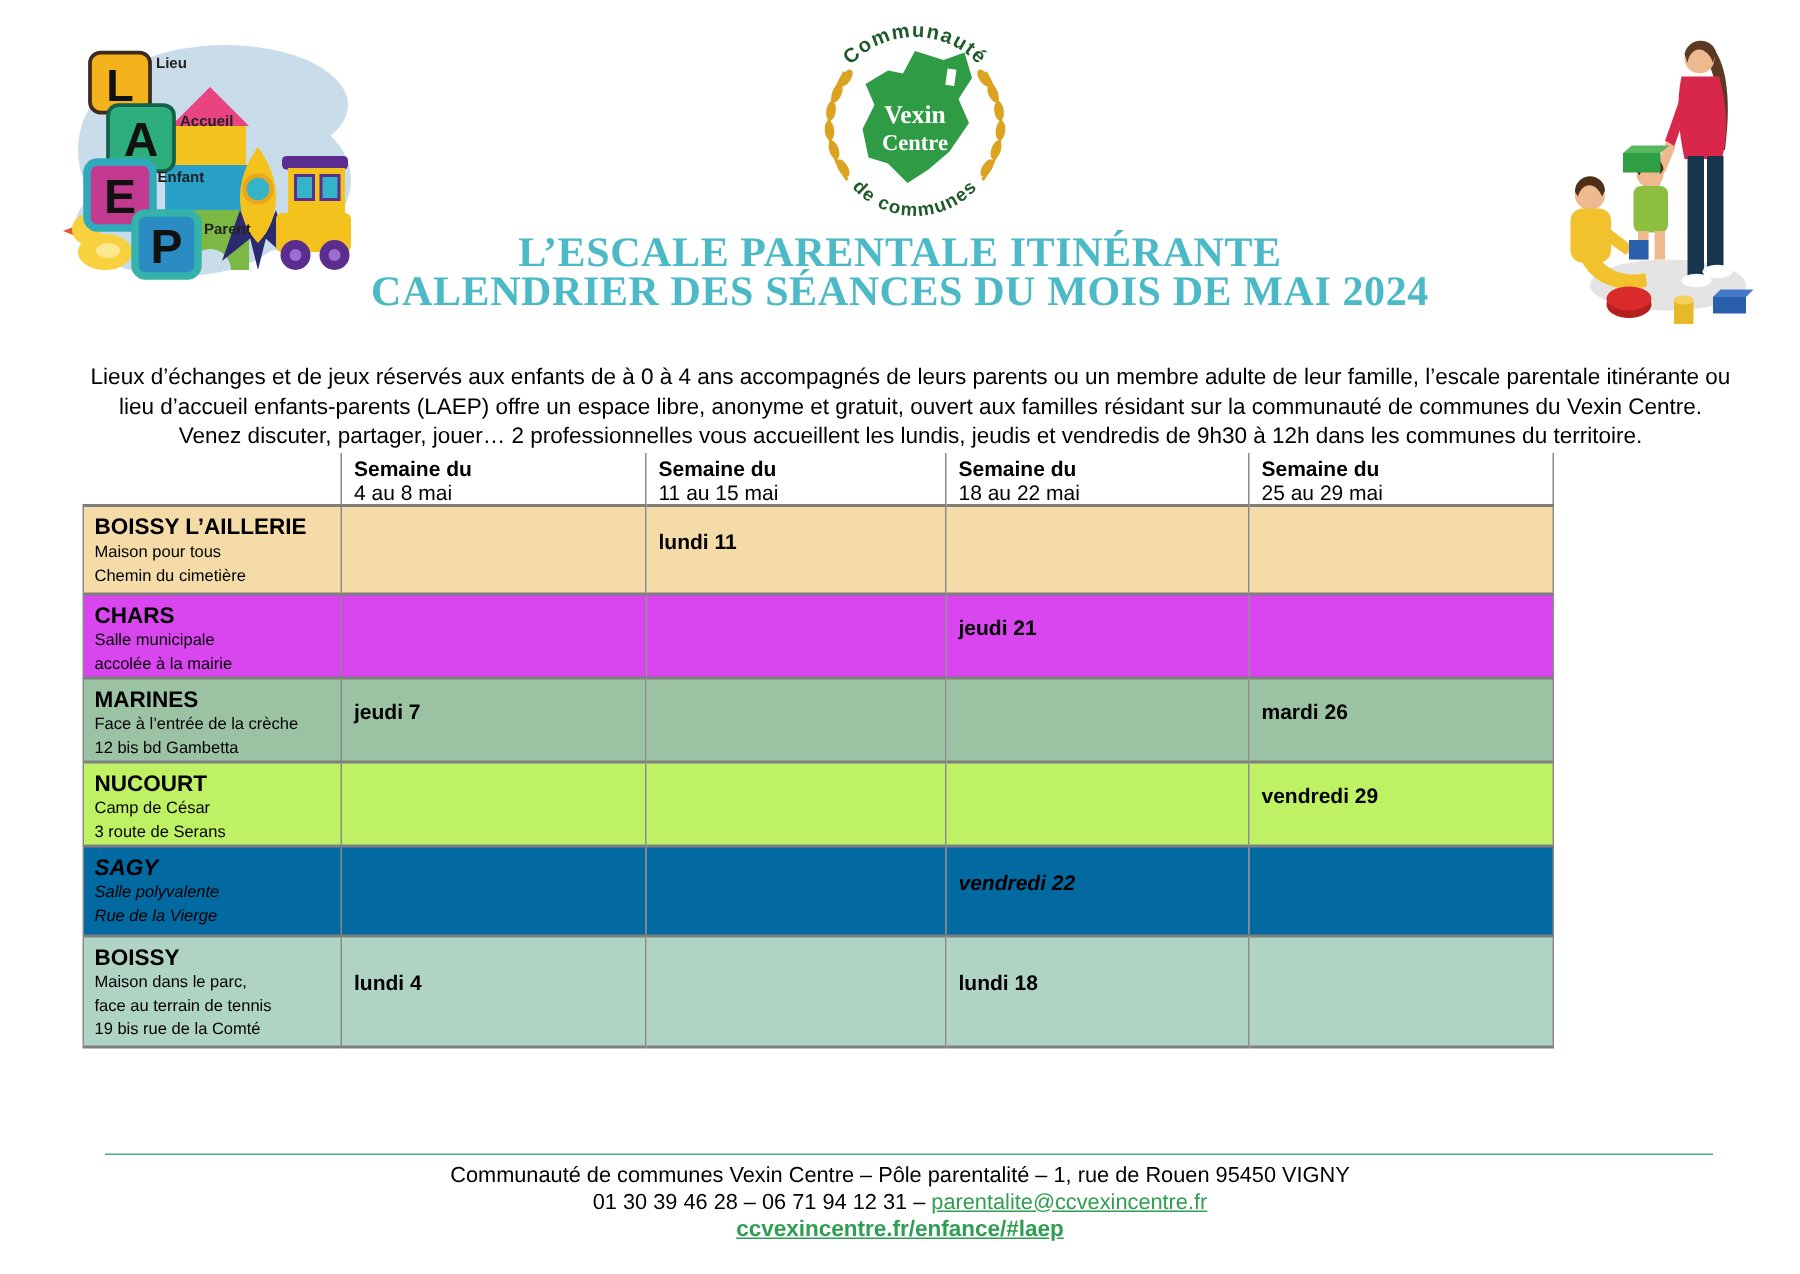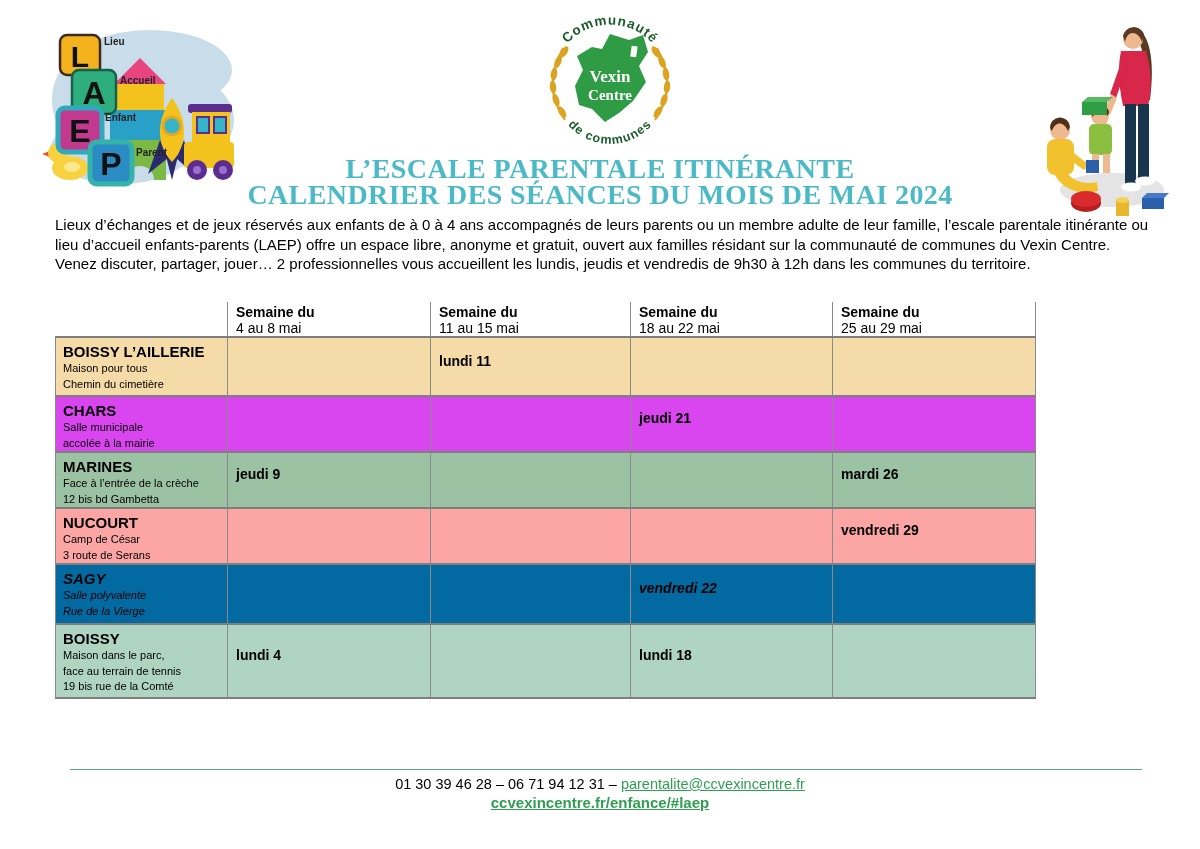--- a/index.html
+++ b/index.html
@@ -18,22 +18,22 @@
   
   .doc-title {
     position:absolute; top:156px; left:0; width:1200px; text-align:center;
     font-family:"Liberation Serif","DejaVu Serif",serif;
     font-weight:bold; font-size:28px; line-height:26px;
     color:#4cb9c7; letter-spacing:0.4px;
   }
 
   
   .intro {
-    position:absolute; top:215px; left:55px; width:1104px;
-    font-size:15px; line-height:19.5px;
+    position:absolute; top:242px; left:55px; width:1104px;
+    font-size:15px; line-height:19.5px;text-align:center;
   }
   .intro p { margin:0; }
 
   
   table.cal {
     position:absolute; top:302px; left:55px;
     border-collapse:collapse; table-layout:fixed; width:980px;
   }
   .cal col.c0{width:172px}.cal col.c1{width:203px}.cal col.c2{width:200px}
   .cal col.c3{width:202px}.cal col.c4{width:203px}
@@ -293,26 +293,26 @@
       <td class="day"></td>
       <td class="day">jeudi 21</td>
       <td class="day"></td>
     </tr>
     <tr class="r2" style="background-color: rgb(156, 194, 164);">
       <td class="loc">
         <div class="nm">MARINES</div>
         <div class="ad">Face à l’entrée de la crèche
 12 bis bd Gambetta</div>
       </td>
-      <td class="day">jeudi 9</td>
+      <td class="day">jeudi 7</td>
       <td class="day"></td>
       <td class="day"></td>
       <td class="day">mardi 26</td>
     </tr>
-    <tr class="r3" style="background-color: #fca5a5;">
+    <tr class="r3" style="background-color: #bef264;">
       <td class="loc">
         <div class="nm">NUCOURT</div>
         <div class="ad">Camp de César
 3 route de Serans</div>
       </td>
       <td class="day"></td>
       <td class="day"></td>
       <td class="day"></td>
       <td class="day">vendredi 29</td>
     </tr>
@@ -337,15 +337,16 @@
       <td class="day">lundi 4</td>
       <td class="day"></td>
       <td class="day">lundi 18</td>
       <td class="day"></td>
     </tr>
   </tbody>
 </table>
 
 <div class="footer">
   <div class="rule"></div>
+  <div>Communauté de communes Vexin Centre – Pôle parentalité – 1, rue de Rouen 95450 VIGNY</div>
   <div><span>01 30 39 46 28 – 06 71 94 12 31 – </span><a>parentalite@ccvexincentre.fr</a></div>
   <div><a class="site">ccvexincentre.fr/enfance/#laep</a></div>
 </div>
 
 </body></html>

